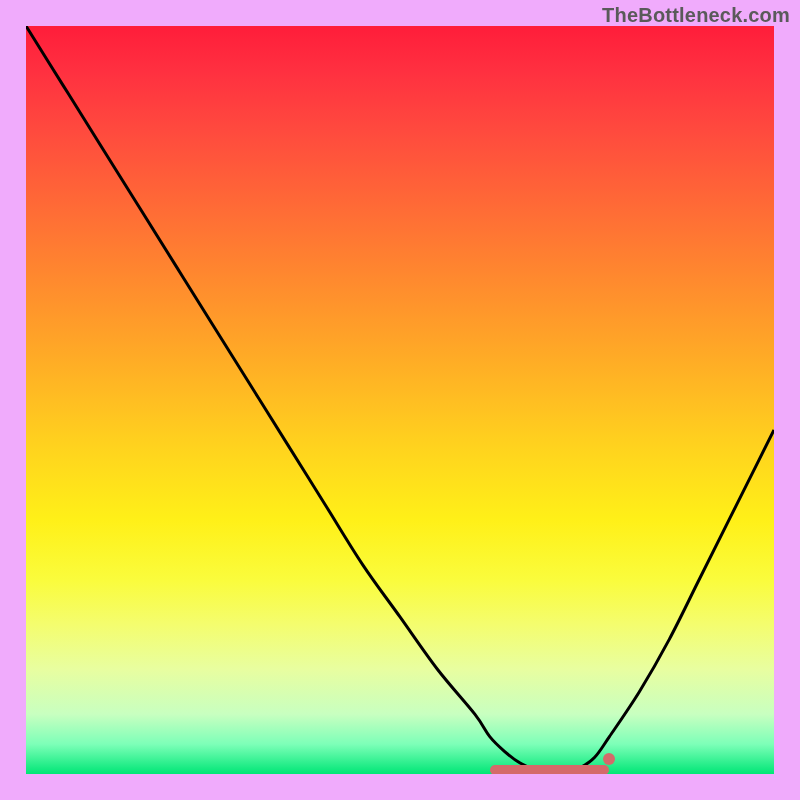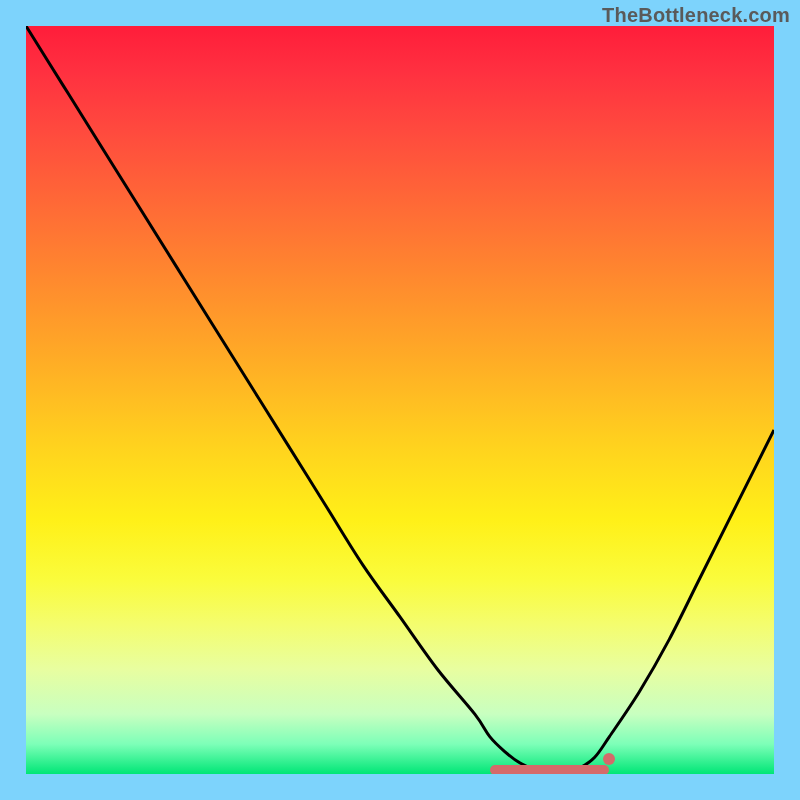--- a/index.html
+++ b/index.html
@@ -1,21 +1,21 @@
 <!DOCTYPE html>
 <html><head>
 <meta charset="utf-8">
 <style>
   * { margin: 0; padding: 0; box-sizing: border-box; }
   html, body { width: 800px; height: 800px; overflow: hidden; background: #000; }
   .frame {
     position: relative;
     width: 800px;
     height: 800px;
-    background: #7dd3fc;
+    background: #f0abfc;
   }
   .plot {
     position: absolute;
     left: 26px;
     top: 26px;
     width: 748px;
     height: 748px;
     overflow: hidden;
   }
   .gradient {

